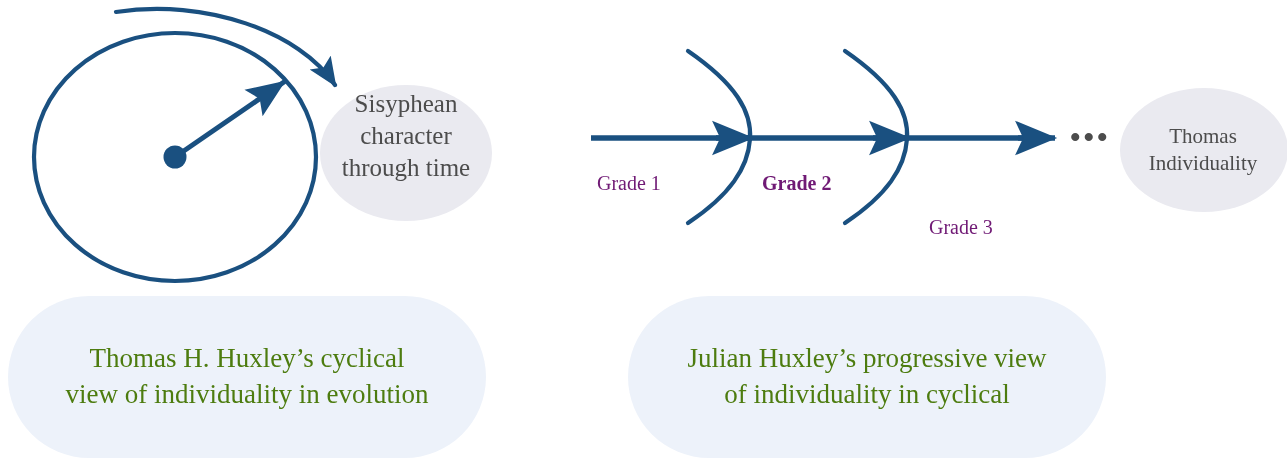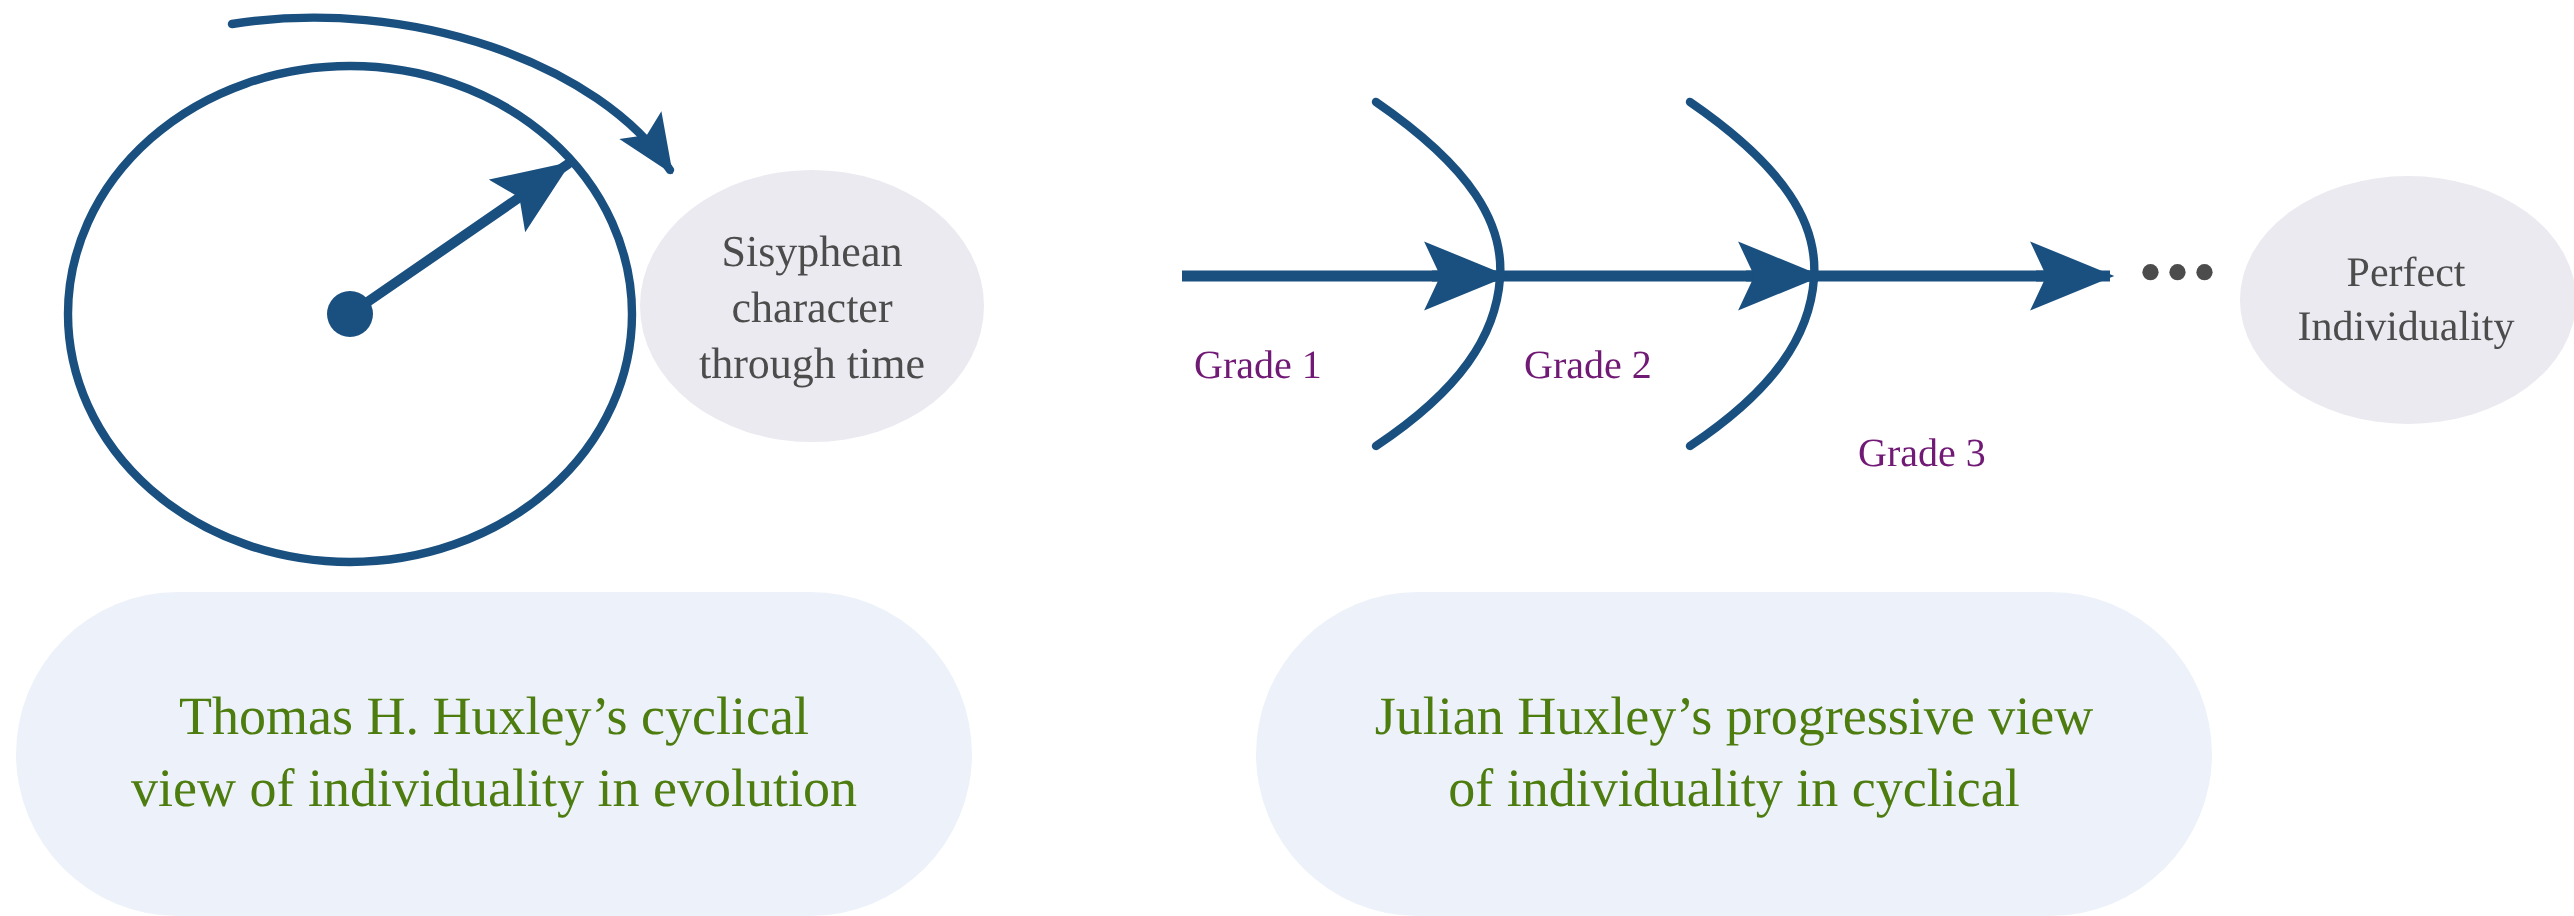--- a/index.html
+++ b/index.html
@@ -56,40 +56,40 @@
     display: flex;
     align-items: center;
     justify-content: center;
     text-align: center;
     color: #4c4c4c;
     line-height: 1.28;
     pointer-events: none;
   }
   #sisyphean-label {
     left: 320px;
-    top: 86px;
+    top: 68px;
     width: 172px;
     height: 136px;
-    font-size: 22px;
+    font-size: 25px;
   }
   #perfect-label {
     left: 1118px;
     top: 88px;
     width: 170px;
     height: 124px;
     font-size: 21px;
   }
   .grade-label {
     position: absolute;
     color: #701a75;
     font-size: 20px;
     white-space: nowrap;
   }
   #grade-1 { left: 597px; top: 172px; }
-  #grade-2 { left: 762px; top: 172px; }
+  #grade-2 { left: 762px; top: 172px; font-weight: bold; }
   #grade-3 { left: 929px; top: 172px; margin-top: 44px; }
   #ellipsis-mark {
     position: absolute;
     left: 1070px;
     top: 120px;
     font-size: 30px;
     letter-spacing: 3px;
     color: #4c4c4c;
     font-weight: 700;
   }
@@ -146,21 +146,21 @@
   <div id="sisyphean-label" class="blob-label">
     <span>
       <span>Sisyphean</span><br>
       <span>character</span><br>
       <span>through time</span>
     </span>
   </div>
 
   <div id="perfect-label" class="blob-label">
     <span>
-      <span>Perfect</span><br>
+      <span>Thomas</span><br>
       <span>Individuality</span>
     </span>
   </div>
 
   <div id="grade-1" class="grade-label">Grade 1</div>
   <div id="grade-2" class="grade-label">Grade 2</div>
   <div id="grade-3" class="grade-label">Grade 3</div>
 
   <div id="caption-left" class="panel-caption">
     <span>

